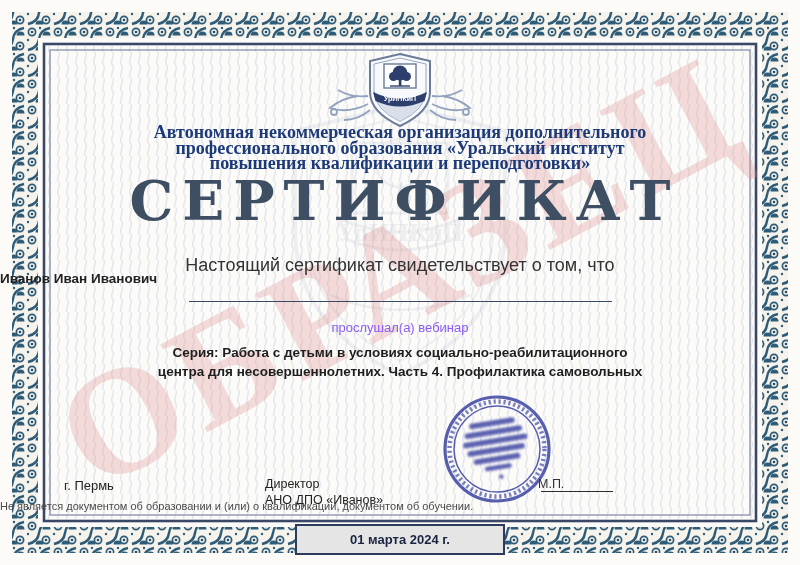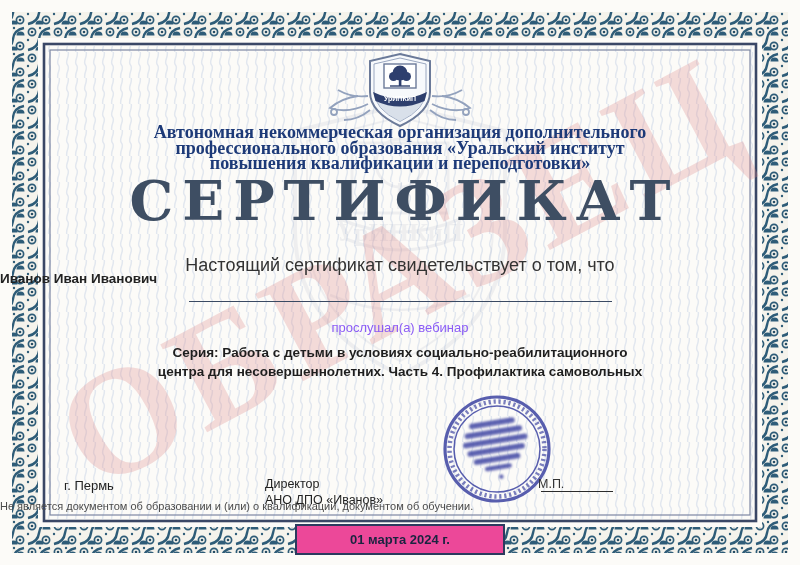--- a/index.html
+++ b/index.html
@@ -45,21 +45,21 @@
   .city { position:absolute; left:64px; top:478px; font-size:13px; color:#222; }
   .director { position:absolute; left:265px; top:461px; font-size:12.5px; line-height:15.5px; color:#222;margin-top:16px; }
   .stamp { position:absolute; left:441px; top:393px; z-index:2; }
   .mp { position:absolute; left:506px; top:477px; font-size:12.5px; color:#333; z-index:3;margin-left:32px; }
   .sig-line { position:absolute; left:541px; top:491px; width:72px; border-bottom:1.6px solid #2c2c2c; z-index:3; }
 
   .disclaimer { position:absolute; top:500px; width:100%; text-align:left; font-size:11px; color:#4b4b4b; }
 
   .datebox {
     position:absolute; left:50%; top:524px; transform:translateX(-50%);
-    width:206px; height:27px; background:#ec4899; border:2px solid #2c3a5e;
+    width:206px; height:27px; background:#e5e5e5; border:2px solid #2c3a5e;
     display:flex; align-items:center; justify-content:center;
     font-size:13px; font-weight:bold; color:#1a2440; z-index:4;
   }
 </style>
 </head>
 <body>
 
 <div class="cert">
 
   <svg class="bg-svg" width="800" height="565" aria-hidden="true">

